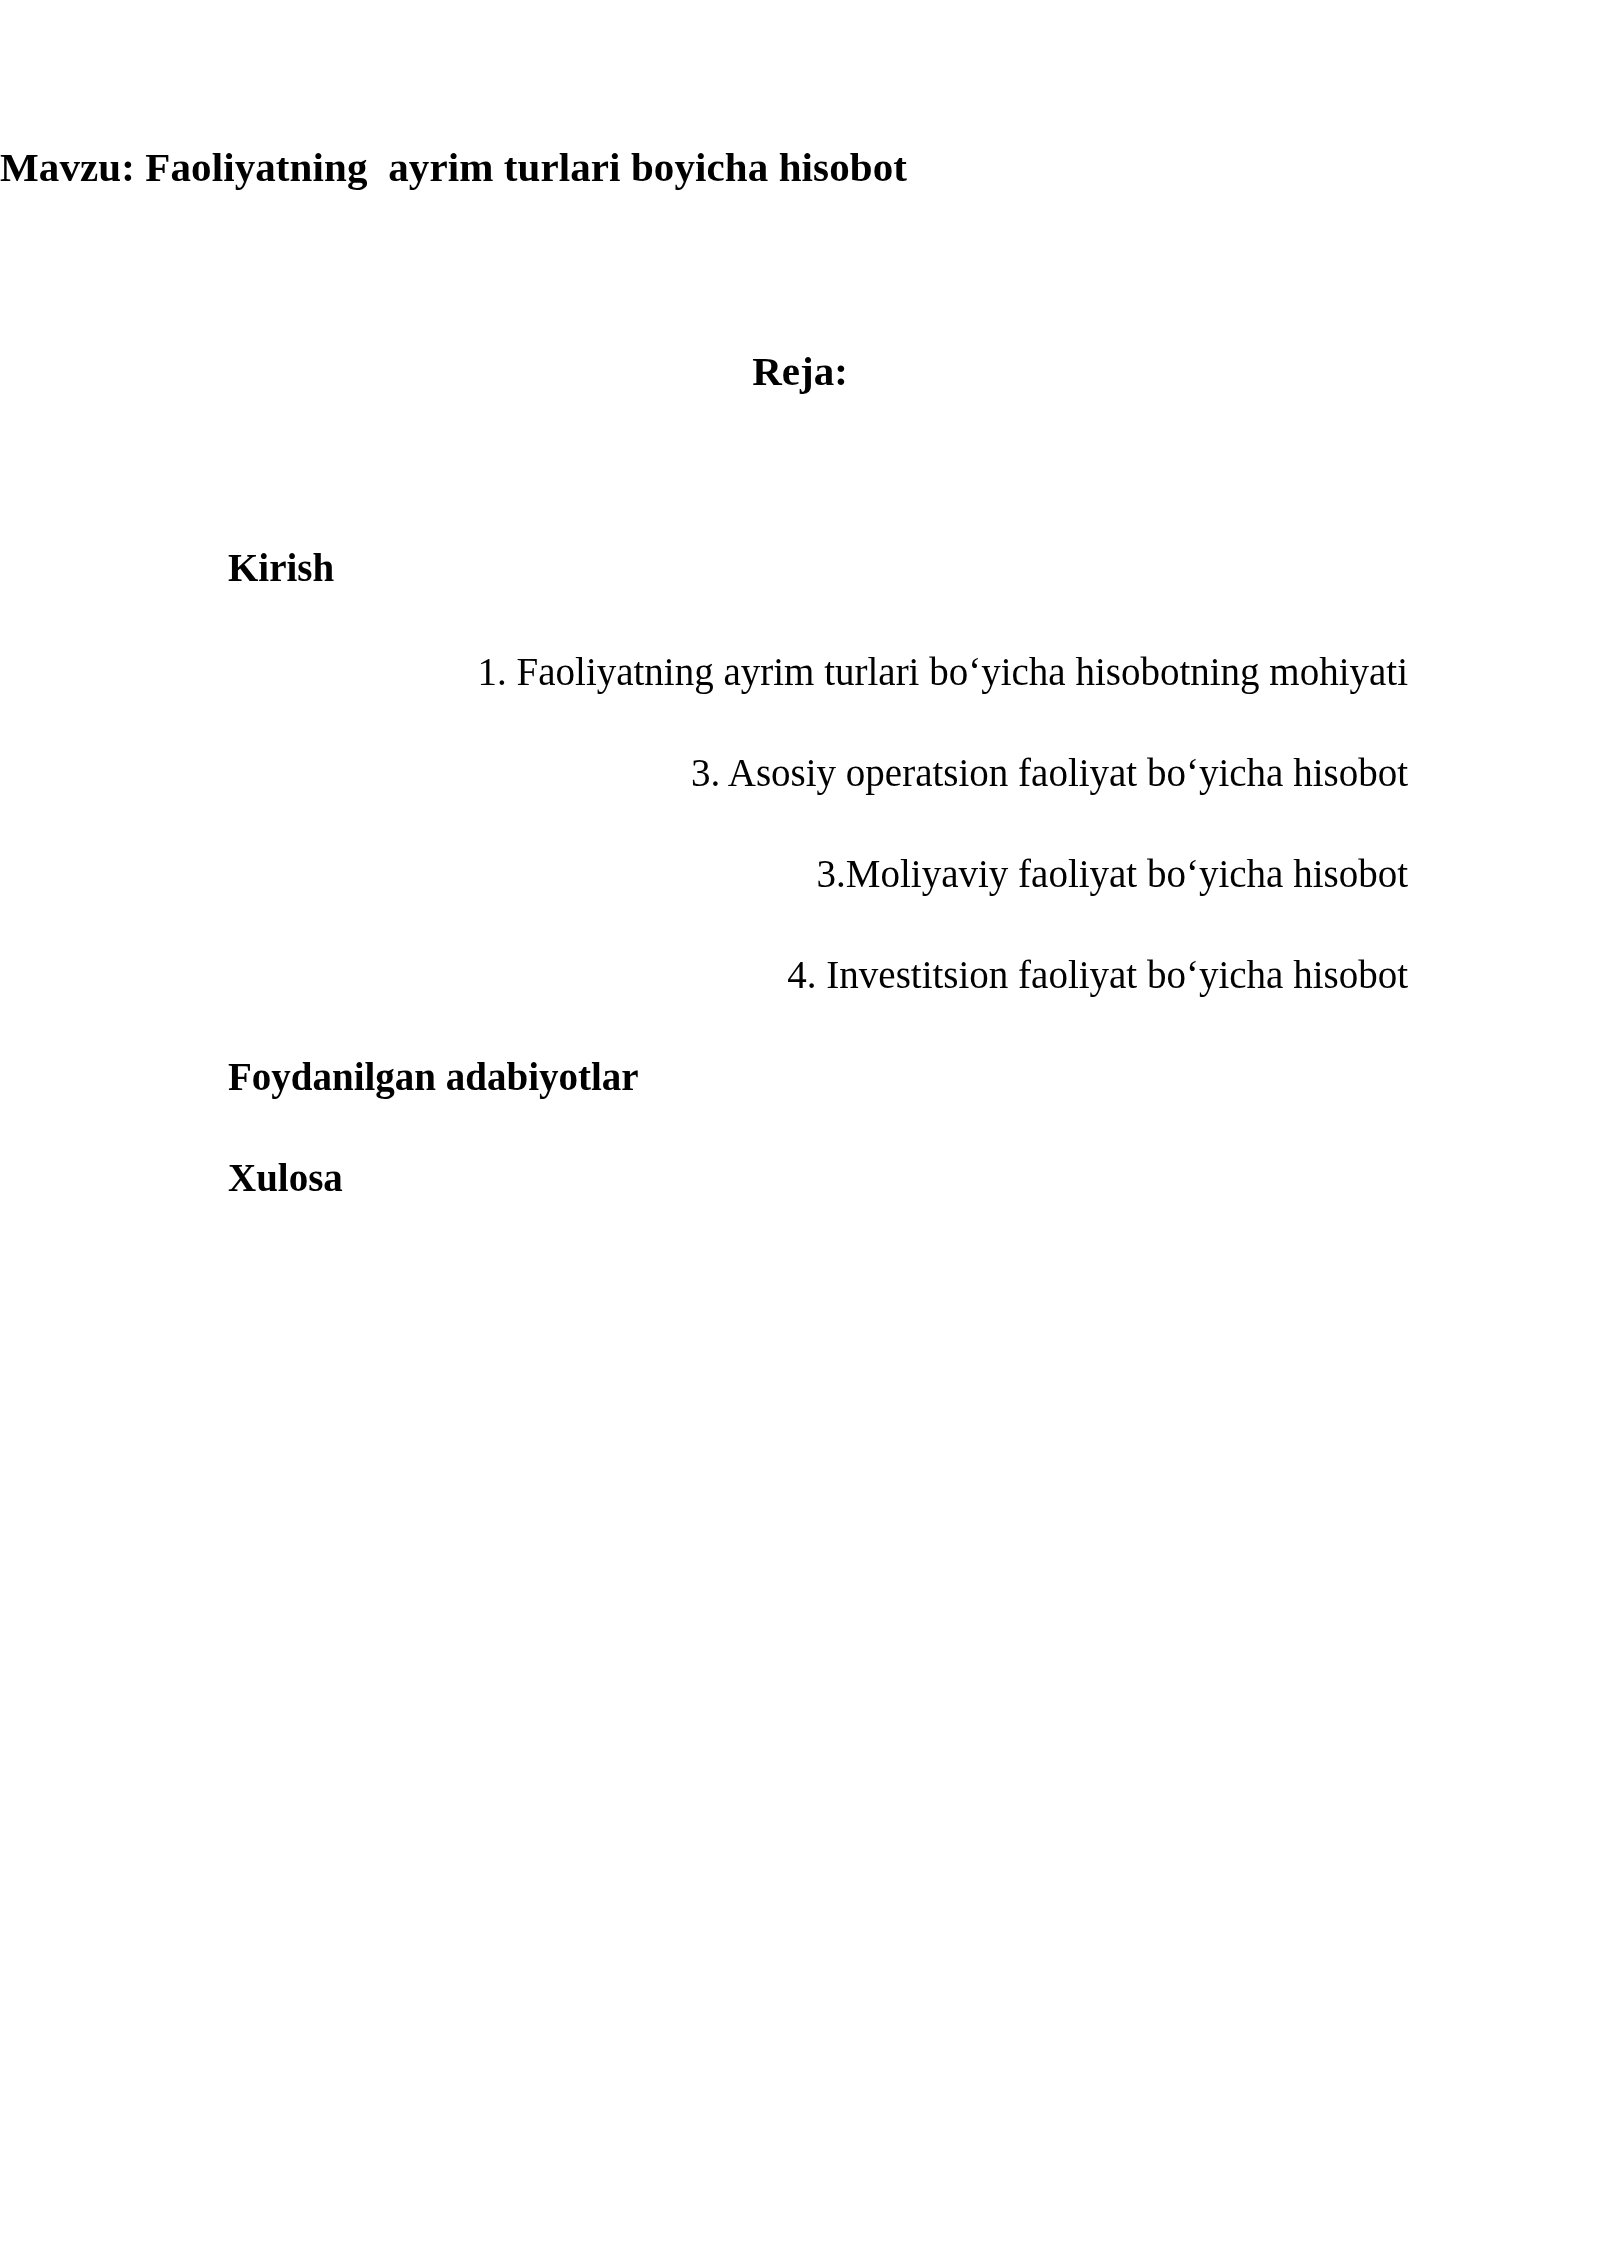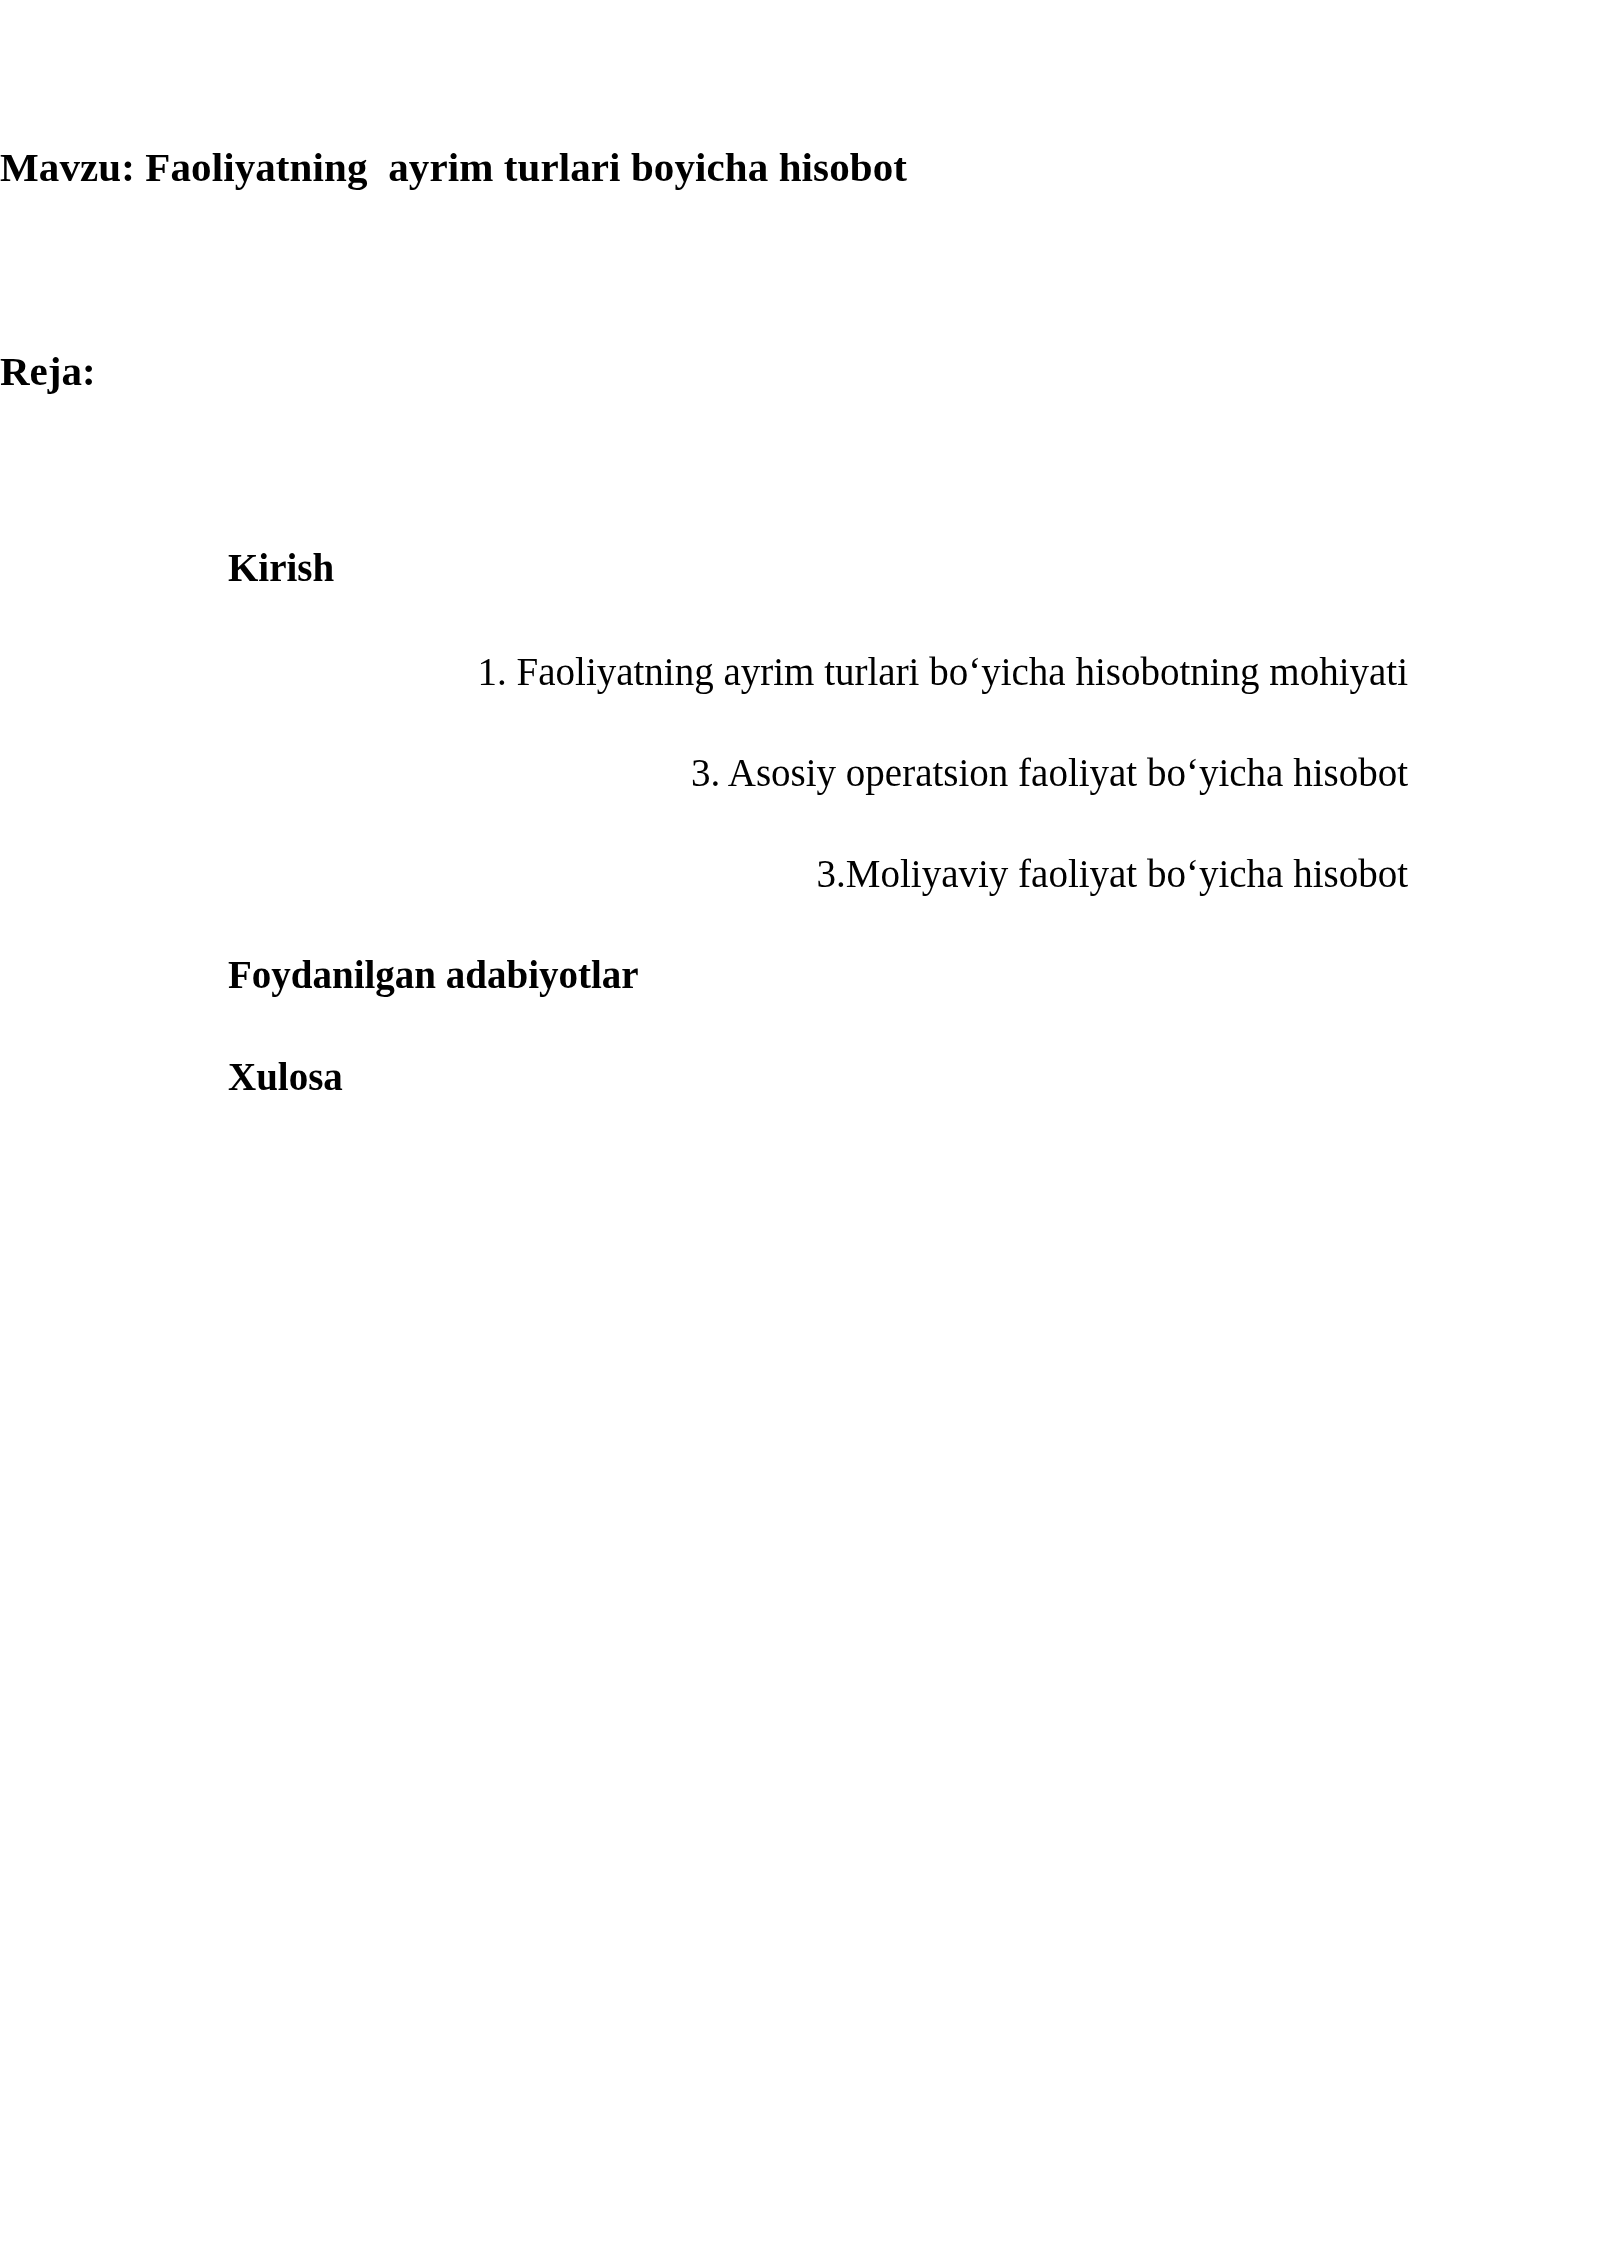--- a/index.html
+++ b/index.html
@@ -36,20 +36,21 @@
     white-space: pre;
     letter-spacing: 0.1px;
   }
 
   
   .reja-heading {
     position: absolute;
     left: 0;
     right: 0;
     top: 347px;
+    text-align: center;
     font-size: 41px;
     font-weight: bold;
     line-height: 1.2;
   }
 
   
   .body-block {
     position: absolute;
     left: 228px;
     top: 547px;
@@ -93,20 +94,21 @@
   <div class="body-block">
 
     <p class="line bold lead-gap">Kirish</p>
 
     <p class="line normal">1. Faoliyatning ayrim turlari bo‘yicha hisobotning mohiyati</p>
 
     <p class="line normal">3. Asosiy operatsion faoliyat bo‘yicha hisobot</p>
 
     <p class="line normal">3.Moliyaviy faoliyat bo‘yicha hisobot</p>
 
+    <p class="line normal">4. Investitsion faoliyat bo‘yicha hisobot</p>
 
     <p class="line bold">Foydanilgan adabiyotlar</p>
 
     <p class="line bold">Xulosa</p>
 
   </div>
 
 </div>
 
 </body></html>

